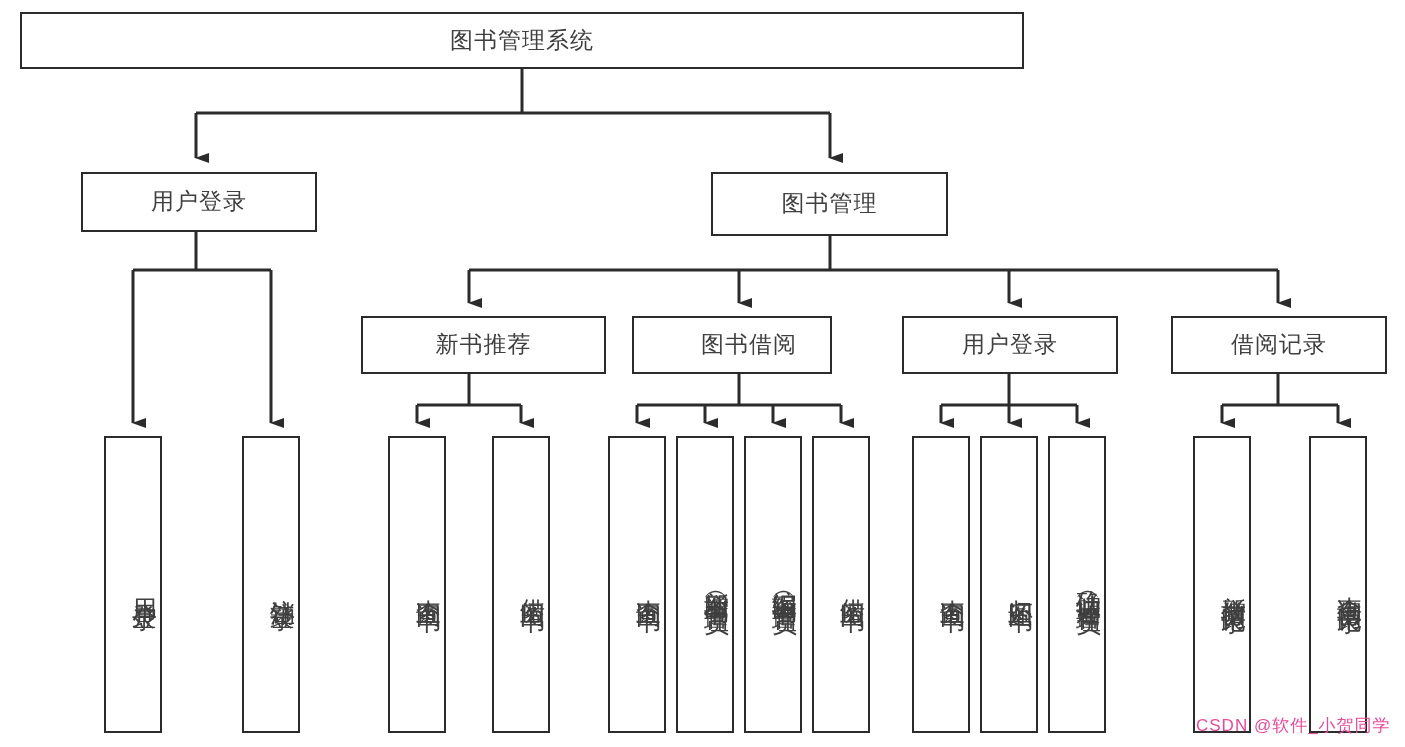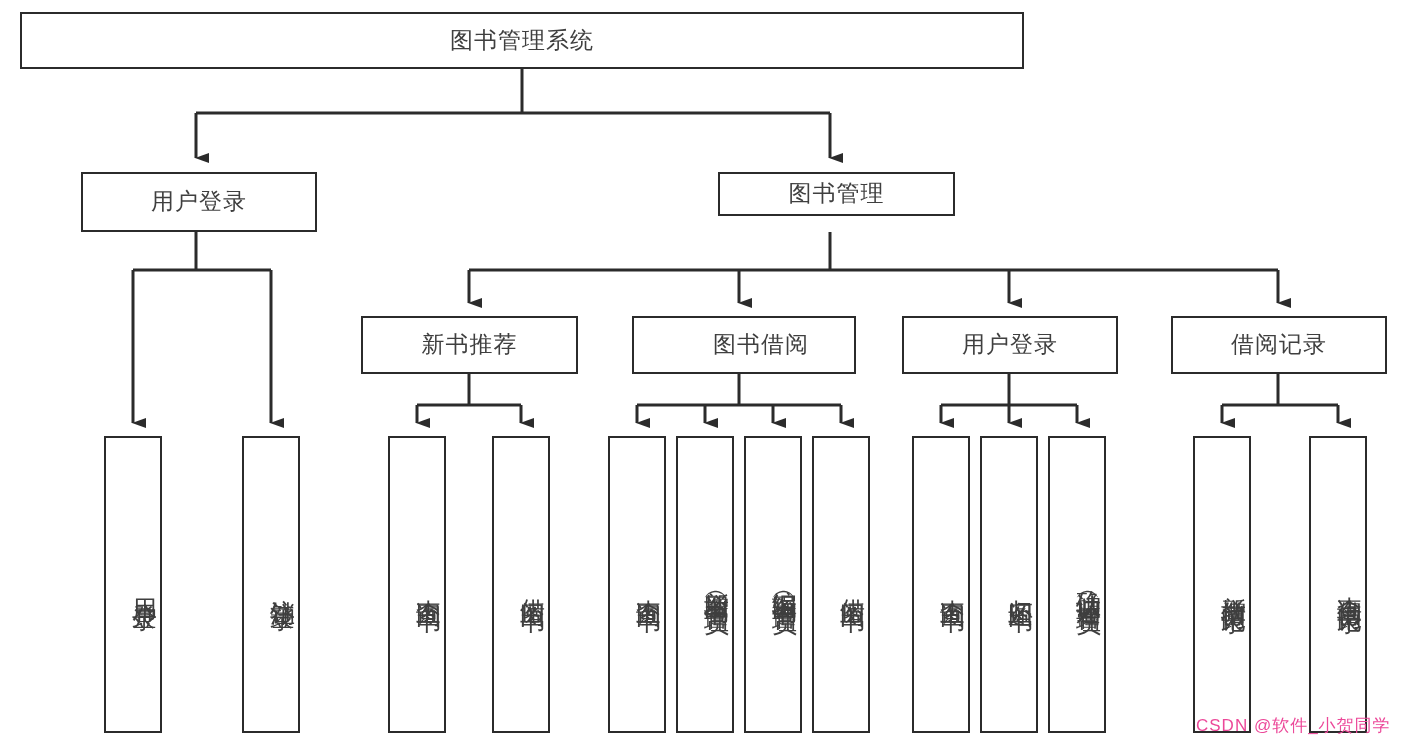--- a/index.html
+++ b/index.html
@@ -125,28 +125,28 @@
     </g>
   </svg>
 
   <div class="node horiz" style="left:20px; top:12px; width:1004px; height:57px;">
     <span>图书管理系统</span>
   </div>
 
   <div class="node horiz" style="left:81px; top:172px; width:236px; height:60px;">
     <span>用户登录</span>
   </div>
-  <div class="node horiz" style="left:711px; top:172px; width:237px; height:44px;margin-left:7px;">
+  <div class="node horiz" style="left:711px; top:172px; width:237px; height:64px;">
     <span>图书管理</span>
   </div>
 
-  <div class="node horiz" style="left:361px; top:316px; width:217px; height:58px;">
+  <div class="node horiz" style="left:361px; top:316px; width:245px; height:58px;">
     <span>新书推荐</span>
   </div>
-  <div class="node horiz" style="left:632px; top:316px; width:224px; height:58px;padding-left:34px;">
+  <div class="node horiz" style="left:632px; top:316px; width:200px; height:58px;padding-left:34px;">
     <span>图书借阅</span>
   </div>
   <div class="node horiz" style="left:902px; top:316px; width:216px; height:58px;">
     <span>用户登录</span>
   </div>
   <div class="node horiz" style="left:1171px; top:316px; width:216px; height:58px;text-align:right;">
     <span>借阅记录</span>
   </div>
 
   <div class="node vert" style="left:104px; top:436px; width:58px; height:297px;">

